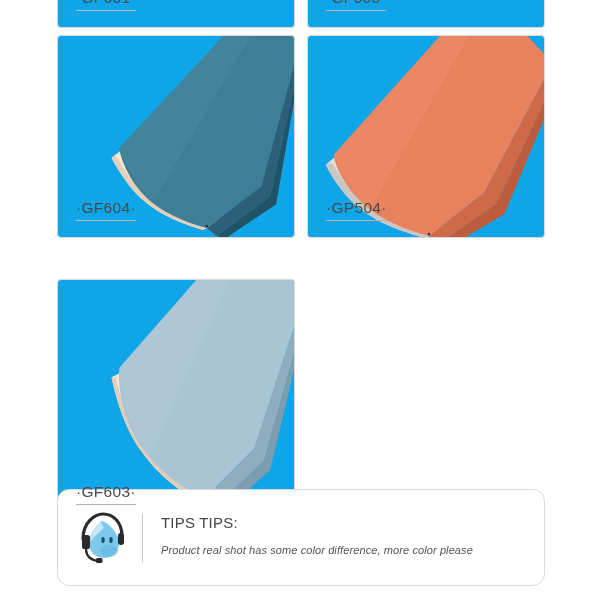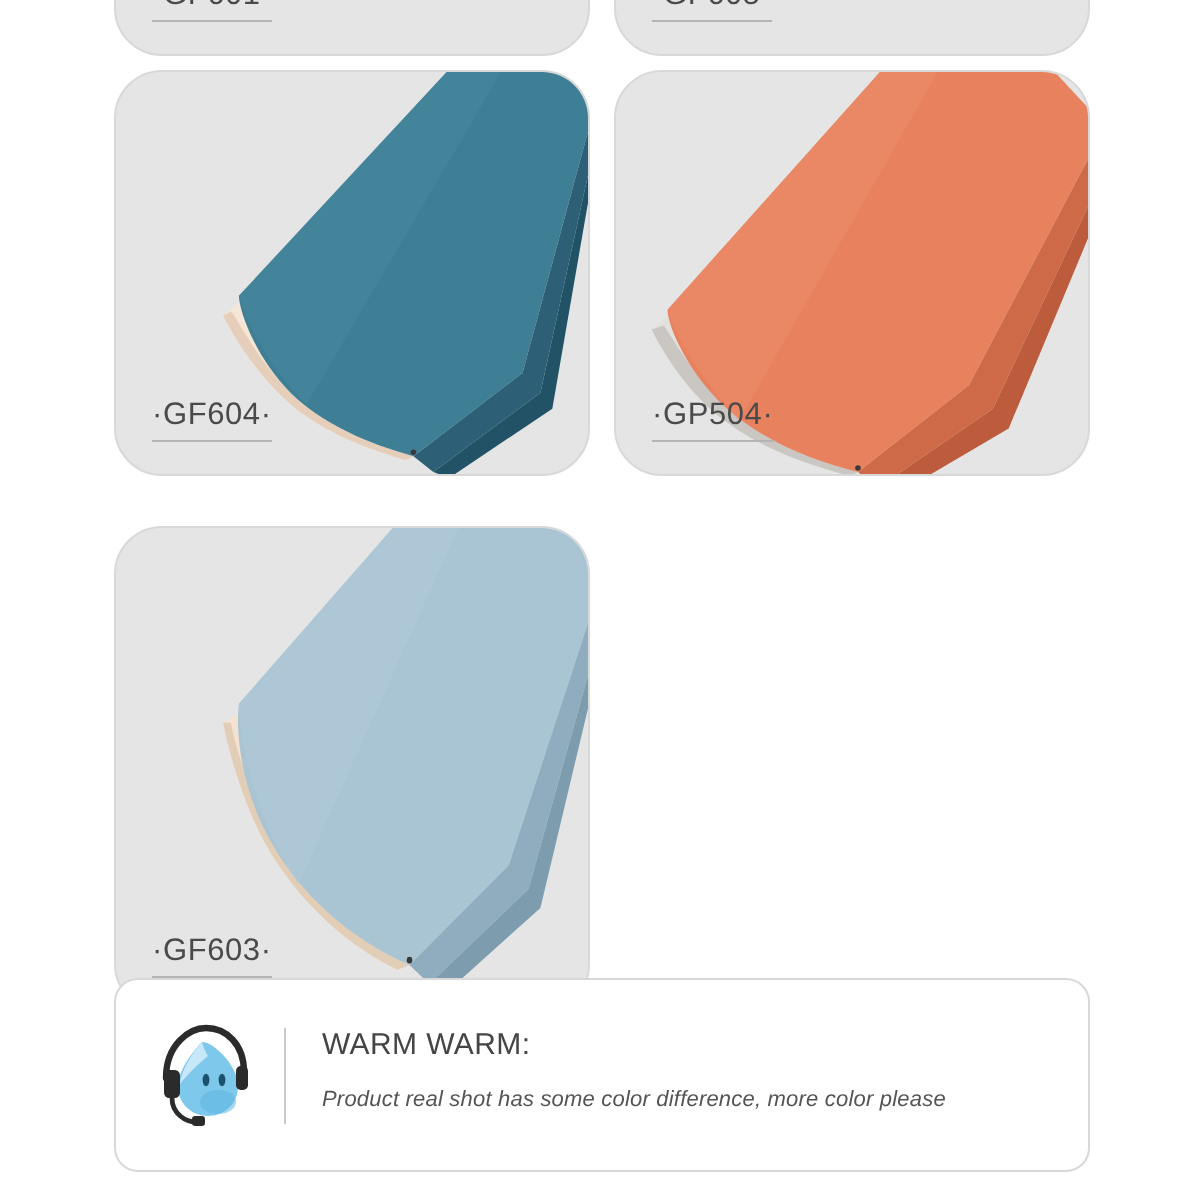--- a/index.html
+++ b/index.html
@@ -18,32 +18,32 @@
   .page {
     position: absolute;
     left: 0; top: 0;
     width: 600px;
     height: 600px;
   }
 
   
   .card {
     position: absolute;
-    background: #e5e5e5;
+    background: #0ea5e9;
     border: 1px solid #d8d8d8;
-    border-radius: 24px;
+    border-radius: 4px;
     overflow: hidden;
     box-sizing: border-box;
   }
 
   
   .card.row0 { top: -44px; height: 72px; }
 
   .card.row1 { top: 35px;  height: 203px; }
-  .card.row2 { top: 263px; height: 243px; }
+  .card.row2 { top: 279px; height: 243px; }
 
   .card.colL { left: 57px;  width: 238px; }
   .card.colR { left: 307px; width: 238px; }
 
   
   .label {
     position: absolute;
     left: 18px;
     bottom: 16px;
     font-size: 15.5px;
@@ -230,20 +230,20 @@
           <rect x="47" y="24" width="6" height="12" rx="2.4" fill="#2b2b2b"></rect>
 
           <path d="M15,40 C15,48 22,52 27,52" stroke="#2b2b2b" stroke-width="2.4" fill="none" stroke-linecap="round"></path>
           <rect x="25" y="49" width="6.5" height="5" rx="1.6" fill="#2b2b2b"></rect>
         </svg>
       </div>
 
       <div class="tips-sep"></div>
 
       <div class="tips-text">
-        <div class="tips-title">WARM WARM:</div>
+        <div class="tips-title">TIPS TIPS:</div>
         <div class="tips-body">Product real shot has some color difference, more color please</div>
       </div>
 
     </div>
   </div>
 
 </div>
 
 </body></html>

